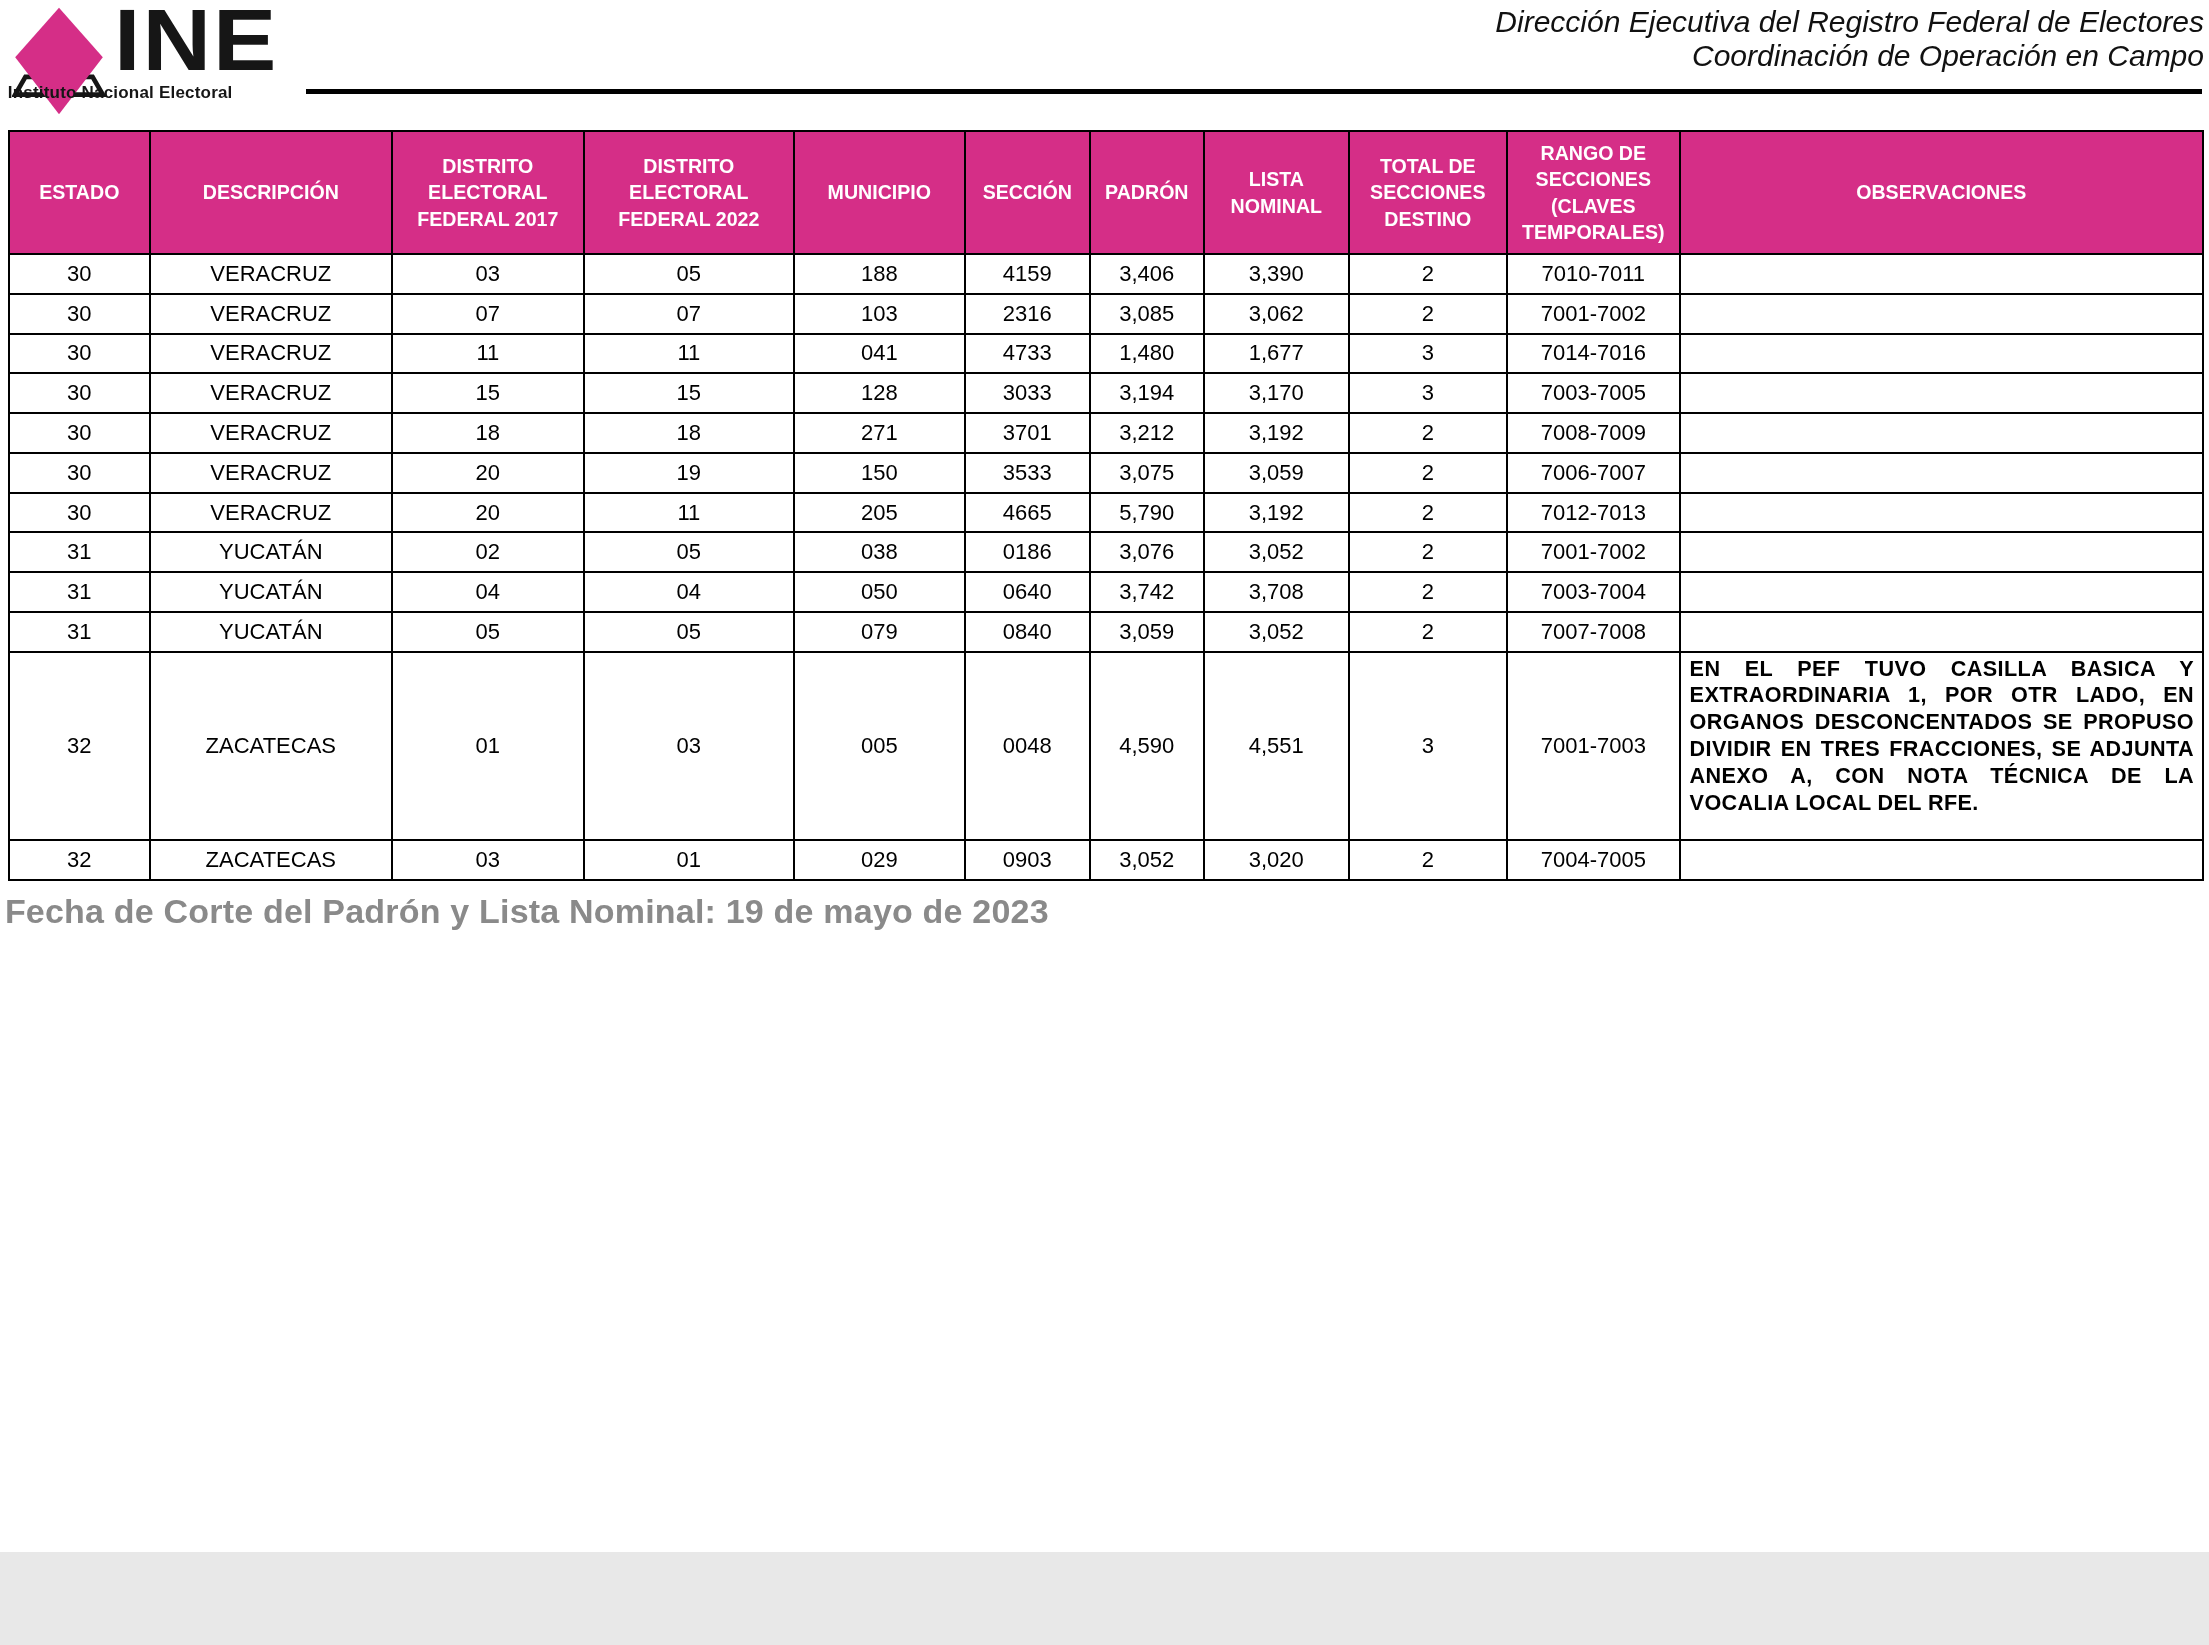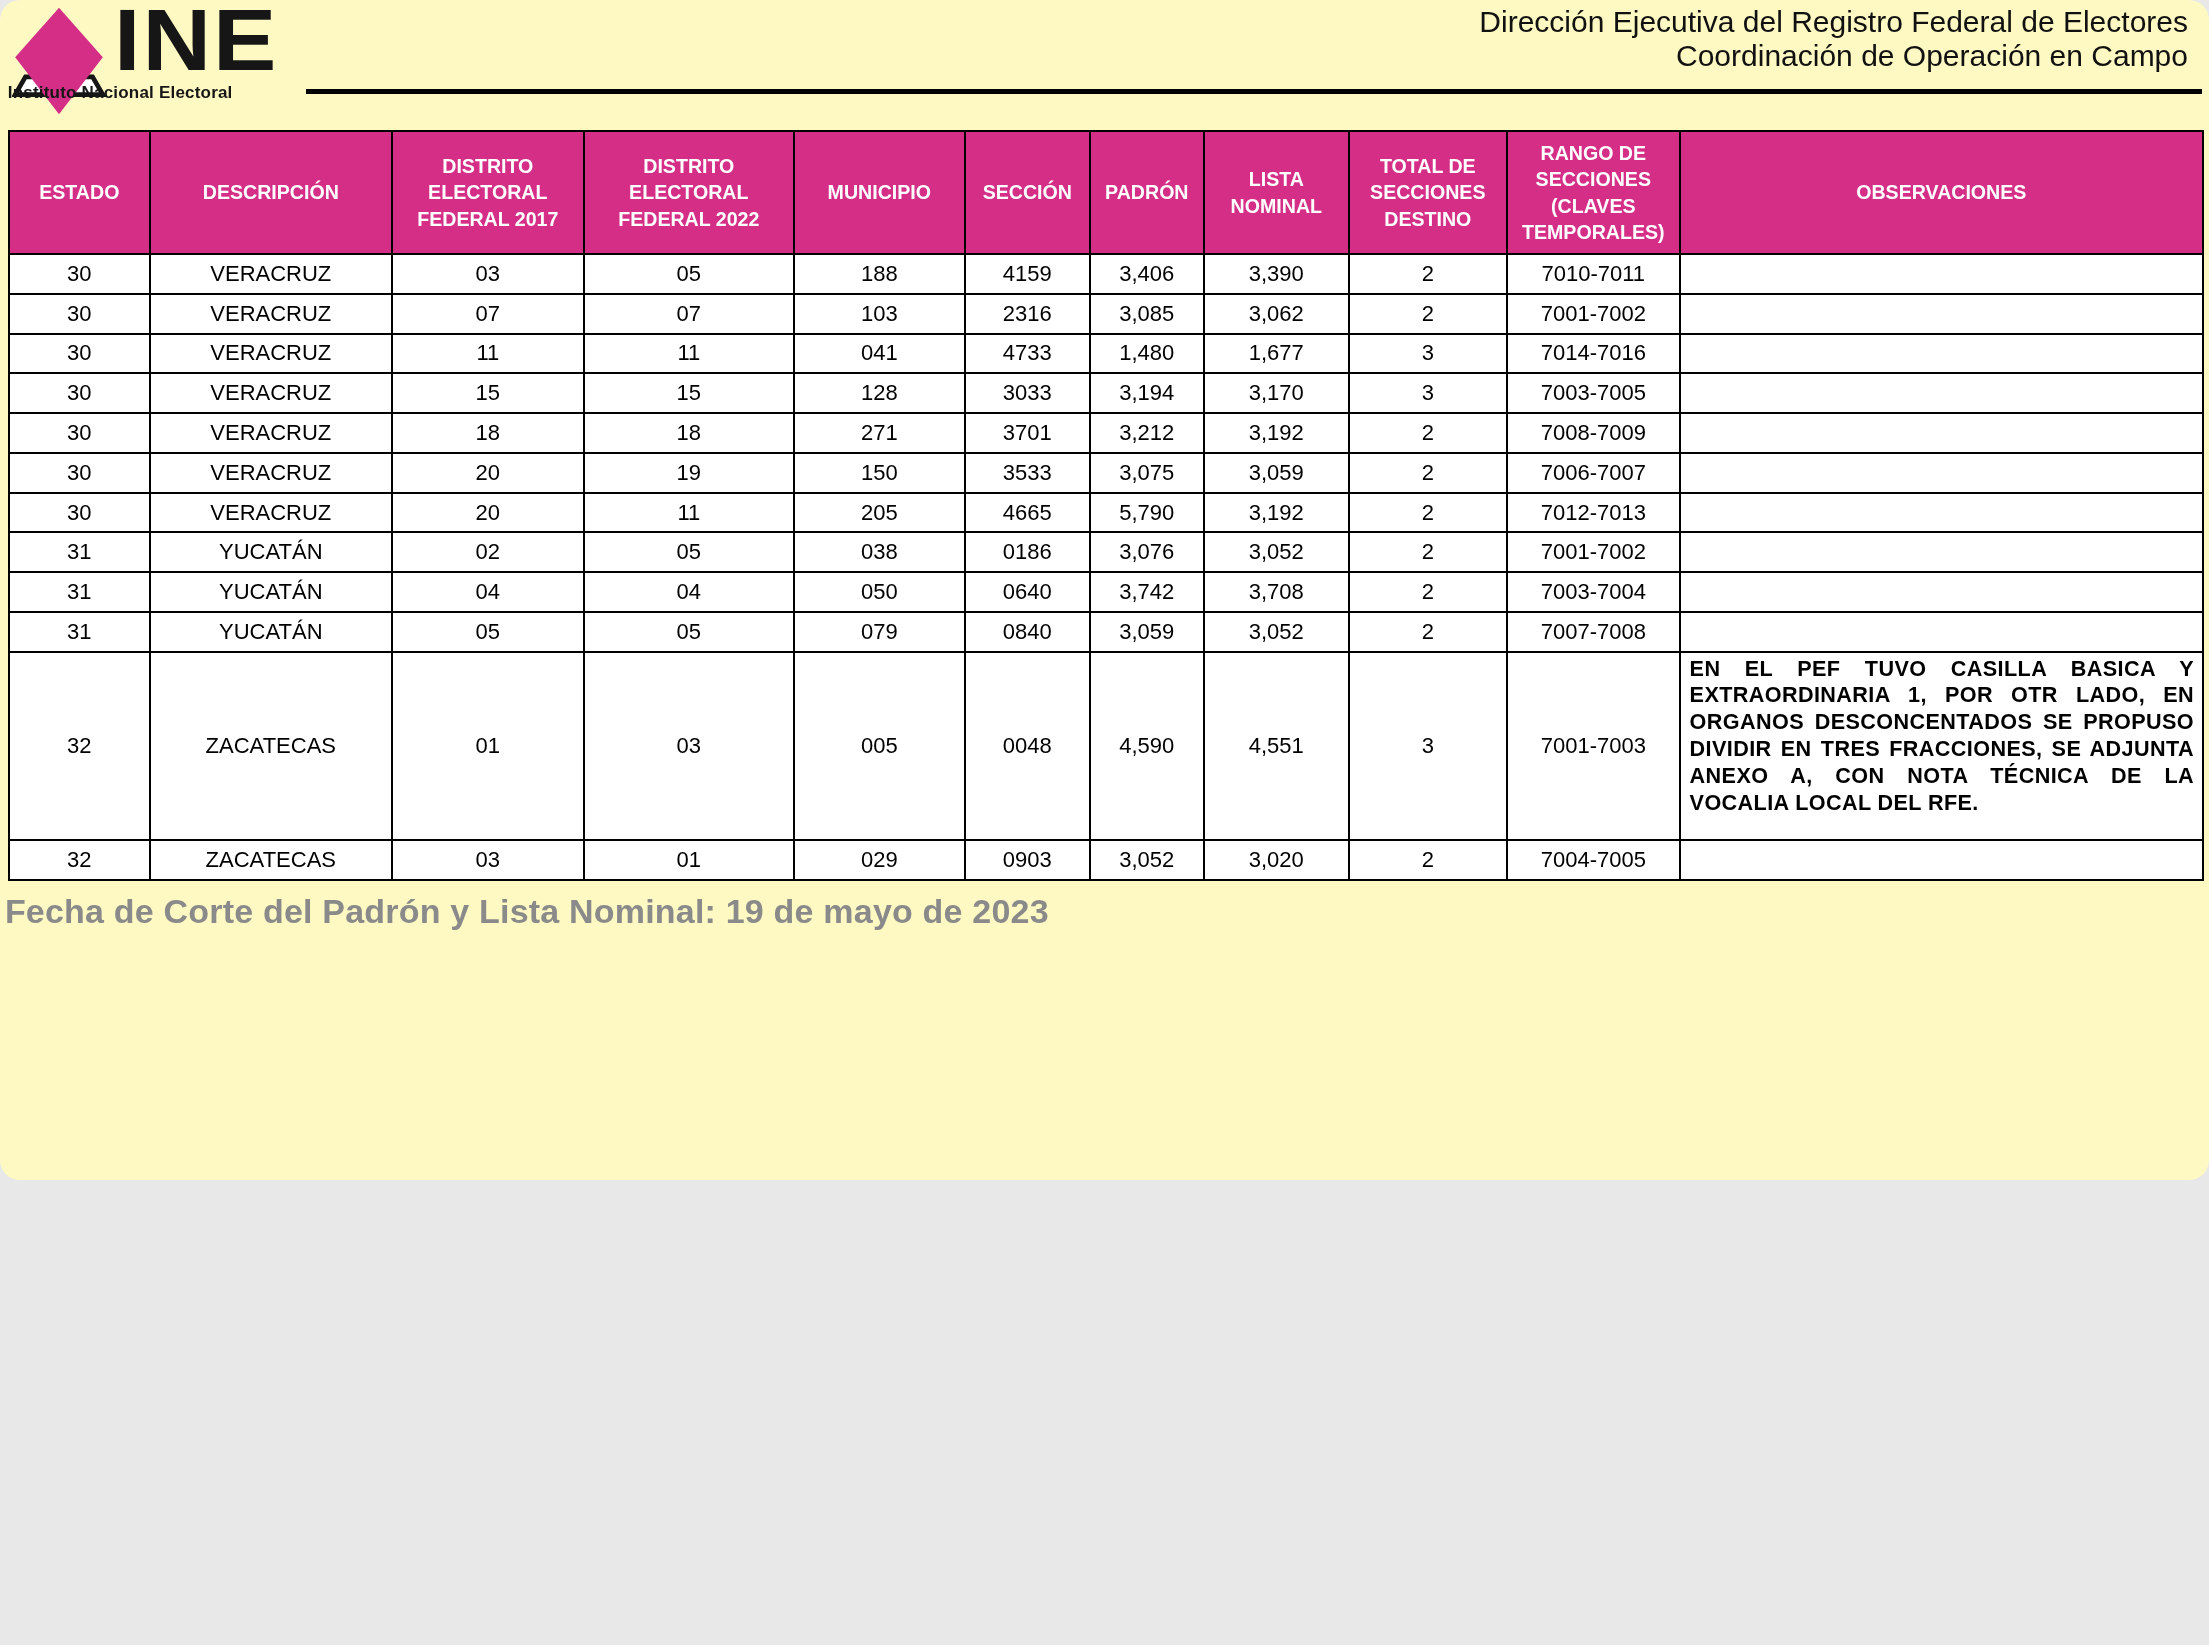--- a/index.html
+++ b/index.html
@@ -1,33 +1,33 @@
 <!DOCTYPE html>
 <html style="--pink: #D52E87;"><head>
 <meta charset="utf-8">
 <style>
   html,body{margin:0;padding:0;background:#e8e8e8;}
   .page{
-    position:relative;width:2209px;height:1180px;background:#fef9c3;
-    font-family:"Liberation Sans",sans-serif;color:#000;overflow:hidden;margin:0 auto;border-radius:20px;
+    position:relative;width:2209px;height:1552px;background:#ffffff;
+    font-family:"Liberation Sans",sans-serif;color:#000;overflow:hidden;margin:0 auto;
   }
   
   .logo-svg{position:absolute;left:11.8px;top:5.9px;}
   .brand{
     position:absolute;left:114px;top:-3.9px;font-size:95px;font-weight:900;
     letter-spacing:2px;color:#161616;line-height:1;transform:scaleY(.92);transform-origin:top left;
   }
   .brand-sub{
     position:absolute;left:7.8px;top:83px;font-size:17px;font-weight:bold;color:#161616;
     letter-spacing:0.2px;white-space:nowrap;
   }
   .rule{position:absolute;left:306px;top:89px;width:1896px;height:4.9px;background:#000;}
   .dept{
-    position:absolute;right:21px;top:4.9px;text-align:right;font-size:30px;color:#111;
-    line-height:1.13;white-space:nowrap;
+    position:absolute;right:5px;top:4.9px;text-align:right;font-size:30px;color:#111;
+    line-height:1.13;white-space:nowrap;font-style:italic;
   }
   
   table.grid{
     position:absolute;left:7.8px;top:130px;width:2194px;
     border-collapse:collapse;table-layout:fixed;
   }
   table.grid{border:2.9px solid #000;}
   .grid th,.grid td{border:2px solid #000;overflow:hidden;}
   .grid th{
     background:var(--pink,#d52e87);color:#fff;font-weight:bold;font-size:19.6px;

